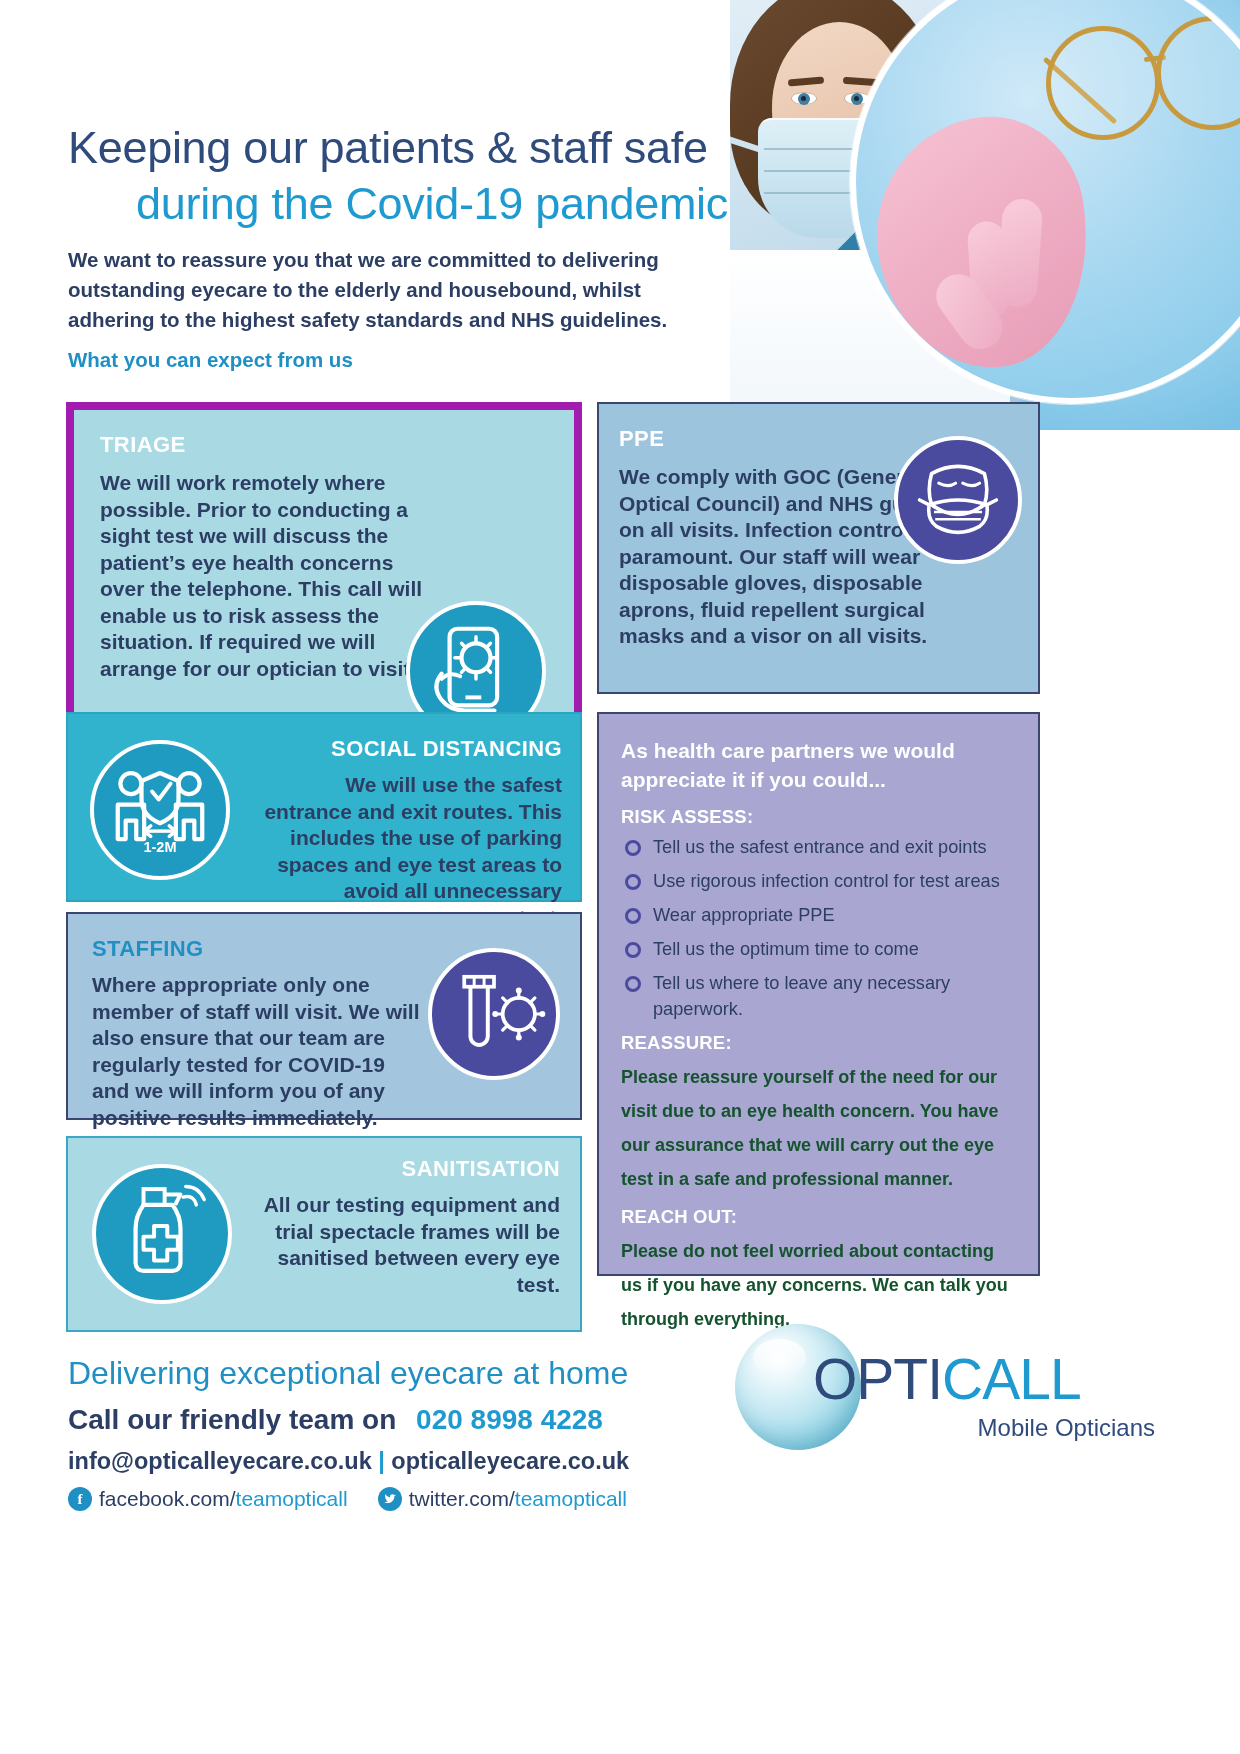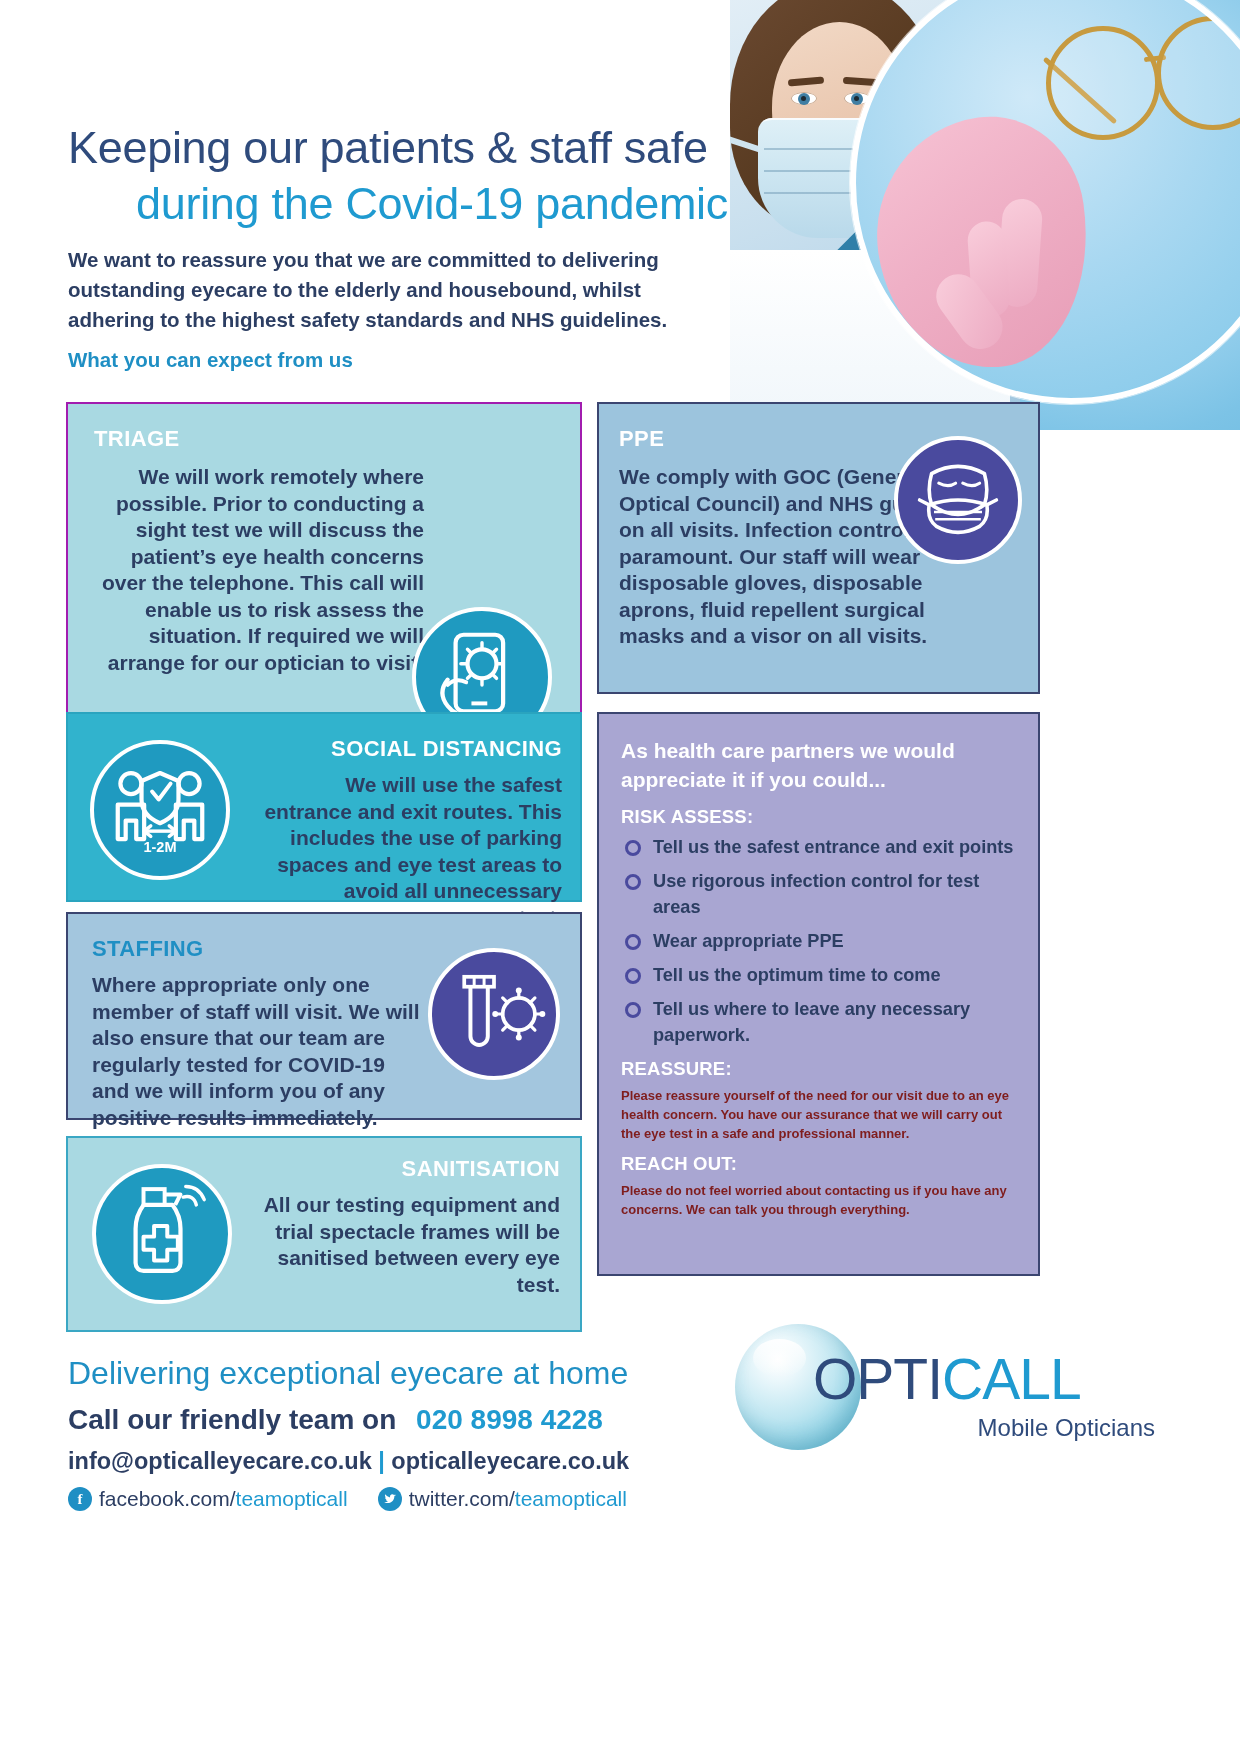--- a/index.html
+++ b/index.html
@@ -111,21 +111,21 @@
     position:absolute;left:68px;top:348px;
     font-size:20.5px;font-weight:bold;color:#1f8fc4;
   }
 
   
   .box{position:absolute;box-sizing:border-box;}
   .box .ttl{font-size:22px;font-weight:bold;letter-spacing:.4px;}
   .box p{margin:0;font-size:21px;line-height:26.5px;font-weight:bold;}
 
   
-  #triage{left:66px;top:402px;width:516px;height:377px;background:#a9d9e2;border:2px solid #a21caf;text-align:right;}
+  #triage{left:66px;top:402px;width:516px;height:377px;background:#a9d9e2;border:8px solid #a21caf;}
   #triage .ttl{position:absolute;left:26px;top:22px;color:#ffffff;}
   #triage .txt{position:absolute;left:26px;top:60px;width:330px;color:#2c3e63;}
   #triage .ico{position:absolute;right:28px;bottom:30px;}
 
   
   #ppe{left:597px;top:402px;width:443px;height:292px;background:#9cc4dd;border:2px solid #3b4570;}
   #ppe .ttl{position:absolute;left:20px;top:22px;color:#ffffff;}
   #ppe .txt{position:absolute;left:20px;top:60px;width:370px;color:#2c3e63;}
   #ppe .ico{position:absolute;right:16px;top:32px;}
 
@@ -150,27 +150,27 @@
   
   #partners{
     left:597px;top:712px;width:443px;height:564px;background:#a9a6d2;border:2px solid #3b4570;
     padding:22px 22px 0 22px;
   }
   #partners .lead{font-size:21px;line-height:29px;font-weight:bold;color:#ffffff;margin-bottom:12px;}
   #partners .sub{font-size:18.5px;font-weight:bold;color:#ffffff;margin:10px 0 6px 0;letter-spacing:.2px;}
   #partners ul{list-style:none;margin:0 0 4px 0;padding:0;}
   #partners li{
     position:relative;padding-left:32px;font-size:18.2px;line-height:26px;
-    font-weight:bold;color:#2c3e63;margin-bottom:8px;
+    font-weight:normal;color:#2c3e63;margin-bottom:8px;
   }
   #partners li .dot{
     position:absolute;left:4px;top:6px;width:10px;height:10px;border-radius:50%;
     border:3.5px solid #4a4a9e;box-sizing:content-box;
   }
-  #partners .para{font-size:13px;line-height:19px;font-weight:bold;color:#7f1d1d;margin:0 0 6px 0;}
+  #partners .para{font-size:18px;line-height:34px;font-weight:bold;color:#14532d;margin:0 0 6px 0;}
 
   
   .iconcircle{border-radius:50%;position:relative;box-sizing:border-box;}
   .ic-teal{background:#1f9ac0;border:4px solid #ffffff;}
   .ic-teal2{background:#1f9ac0;border:4px solid #ffffff;}
   .ic-navy{background:#4a4a9e;border:4px solid #ffffff;}
 
   
   #tagline{
     position:absolute;left:68px;top:1355px;font-size:32px;color:#1f8fc4;font-weight:400;

